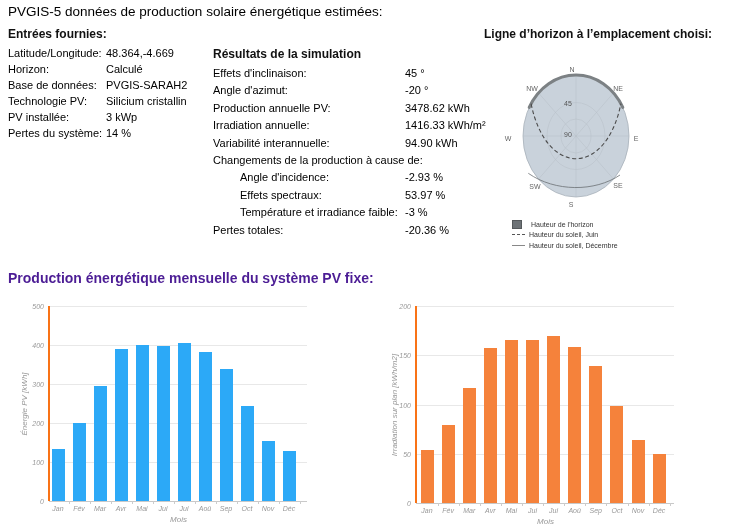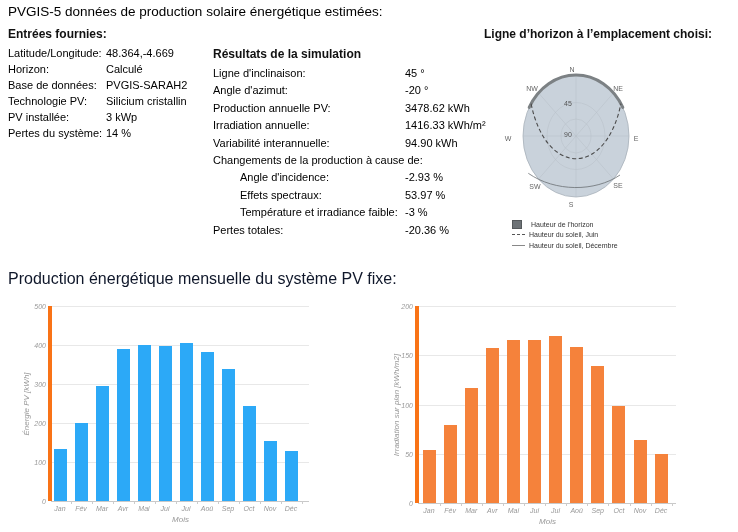--- a/index.html
+++ b/index.html
@@ -17,22 +17,22 @@
   
   .compass-label{position:absolute;font-size:7px;color:#666;transform:translate(-50%,-50%);}
   .radial-label{position:absolute;font-size:7px;color:#555;transform:translate(-50%,-50%);}
   .legend{position:absolute;left:512px;top:219px;font-size:7px;color:#333;}
   .legend-row{display:flex;align-items:center;height:10.5px;}
   .legend-marker{width:13px;margin-right:4px;display:inline-block;}
   .marker-square{width:8px;height:7px;background:#6e7377;border:1px solid #55595c;margin-right:9px;}
   .marker-dashed{border-top:1px dashed #555;height:0;}
   .marker-solid{border-top:1px solid #888;height:0;}
   
-  .chart-title{font-size:16px;font-weight:normal;color:#0f172a;white-space:nowrap;}
-  .plot{position:absolute;border-left:4px solid #f97316;font-style:italic;}
+  .chart-title{font-size:14px;font-weight:bold;color:#4c1d95;white-space:nowrap;}
+  .plot{position:absolute;border-left:2px solid #f97316;font-style:italic;}
   .gridline{position:absolute;left:0;right:0;height:1px;background:#e8e8e8;}
   .baseline{position:absolute;left:-1px;right:0;height:1px;background:#c9c9c9;}
   .ytick{position:absolute;font-size:7px;color:#999;transform:translate(-100%,-50%);padding-right:6px;}
   .xtick{position:absolute;font-size:7px;color:#999;transform:translate(-50%,0);}
   .xtickmark{position:absolute;width:1px;height:3px;background:#ccc;}
   .bar{position:absolute;}
   .ylab{position:absolute;font-size:8px;color:#999;white-space:nowrap;
         transform:translate(-50%,-50%) rotate(-90deg);}
   .xlab{position:absolute;font-size:8px;color:#999;transform:translate(-50%,0);}
 </style>
@@ -64,21 +64,21 @@
       <div class="kv-row">
         <span class="lbl">Pertes du système:</span><span>14 %</span>
       </div>
     </div>
   </div>
 
   <div class="abs results" style="left:213px;top:27px;">
     <div class="sec-header" style="margin-bottom:4px;margin-top:20px;">Résultats de la simulation</div>
     <div class="kv-table">
       <div class="kv-row">
-        <span class="lbl">Ligne d'inclinaison:</span><span>45 °</span>
+        <span class="lbl">Effets d'inclinaison:</span><span>45 °</span>
       </div>
       <div class="kv-row">
         <span class="lbl">Angle d'azimut:</span><span>-20 °</span>
       </div>
       <div class="kv-row">
         <span class="lbl">Production annuelle PV:</span><span>3478.62 kWh</span>
       </div>
       <div class="kv-row">
         <span class="lbl">Irradiation annuelle:</span><span>1416.33 kWh/m²</span>
       </div>

